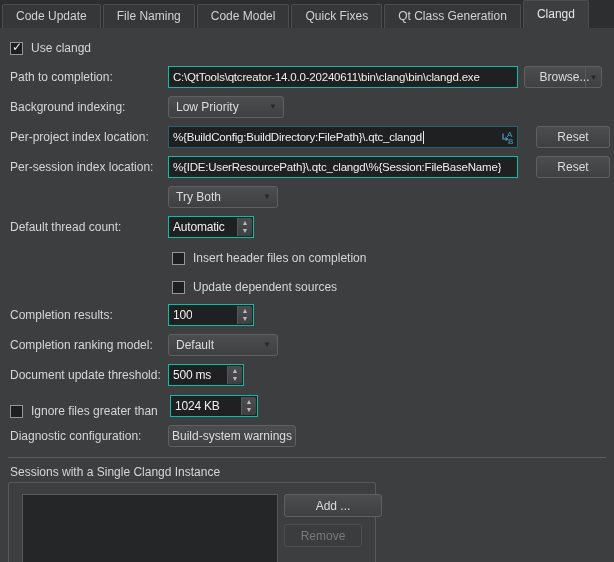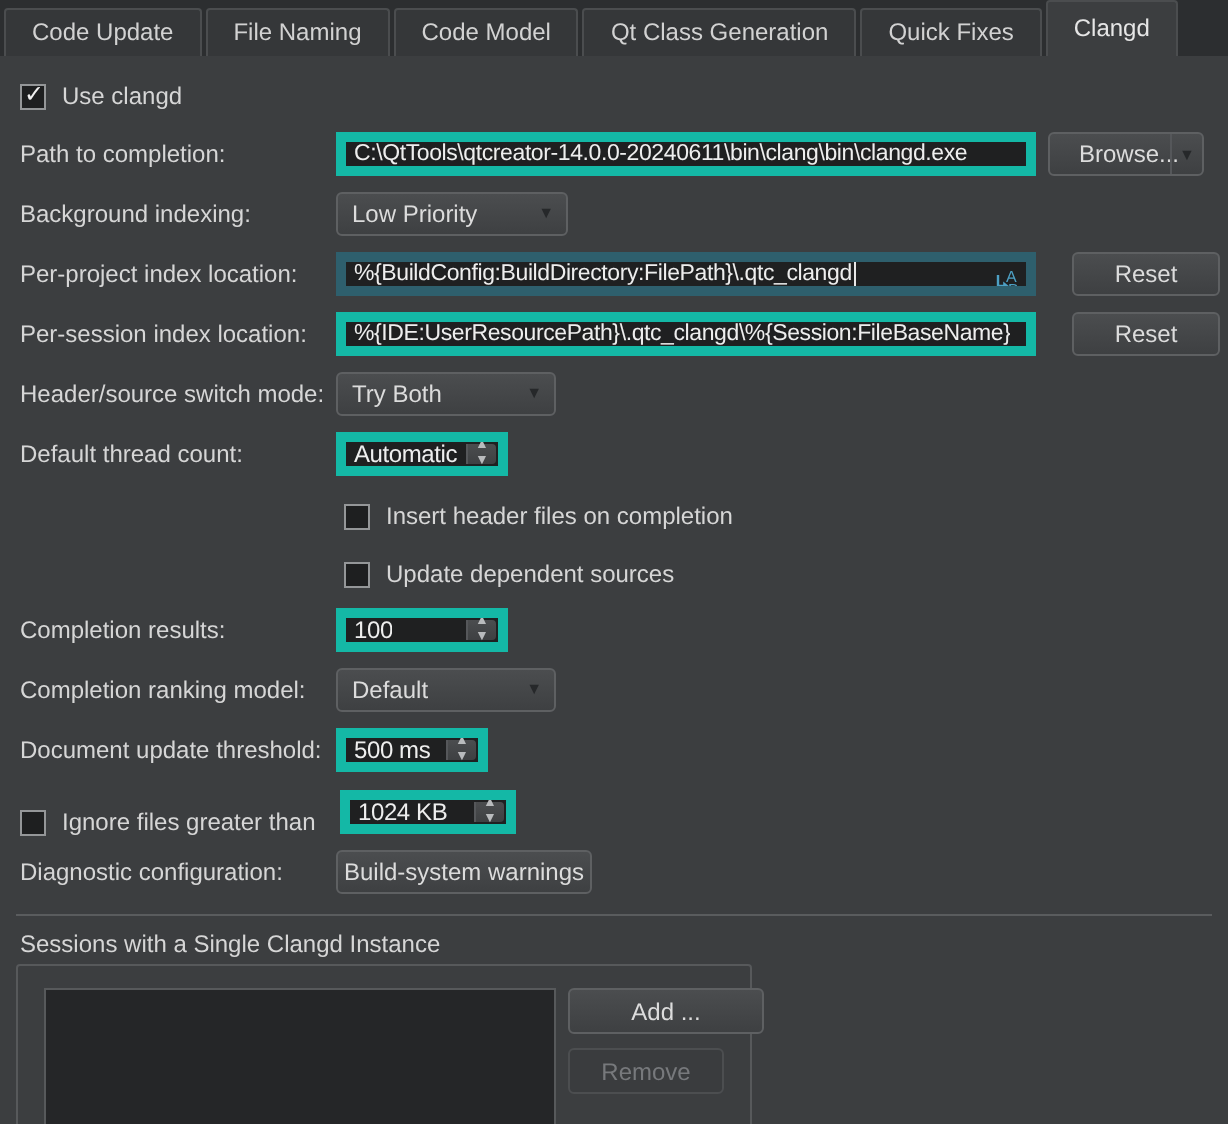--- a/index.html
+++ b/index.html
@@ -8,21 +8,21 @@
 
   
   .tabbar{position:absolute;top:0;left:0;width:614px;height:28px;background:#2c2e30;
           display:flex;align-items:flex-end;padding-left:2px;gap:2px;}
   .tab{height:24px;line-height:22px;padding:0 13px;background:#353739;border:1px solid #4b4d4f;
        border-bottom:none;border-radius:2px 2px 0 0;color:#d2d2d2;font-size:12px;cursor:default;}
   .tab.active{height:28px;line-height:26px;background:#3c3e40;color:#e6e6e6;}
 
   
   .label{position:absolute;left:10px;height:22px;line-height:22px;font-size:12px;color:#d6d6d6;white-space:nowrap;}
-  .input{position:absolute;height:22px;background:#1f2021;border:5px solid #14b8a6;
+  .input{position:absolute;height:22px;background:#1f2021;border:1px solid #14b8a6;
          display:flex;align-items:center;padding:0 4px;overflow:hidden;text-align:center;}
   .input.focused{border-color:#2e5f6d;}
   .input-text{font-size:11.5px;letter-spacing:-0.2px;color:#eeeeee;white-space:nowrap;overflow:hidden;}
   .caret{display:inline-block;width:1px;height:13px;background:#e8e8e8;margin-left:1px;vertical-align:middle;}
 
   .btn{position:absolute;height:22px;background:linear-gradient(#4b4d4f,#3e4042);
        border:1px solid #5e6062;border-radius:3px;color:#dcdcdc;font-size:12px;
        display:flex;align-items:center;justify-content:center;padding:0;cursor:default;}
   .btn.disabled{color:#77797c;background:#3a3c3e;border-color:#4c4e50;}
 
@@ -54,22 +54,22 @@
 </style>
 </head>
 <body>
 
 <div class="window">
 
   <div class="tabbar">
     <div class="tab"><span>Code Update</span></div>
     <div class="tab"><span>File Naming</span></div>
     <div class="tab"><span>Code Model</span></div>
+    <div class="tab"><span>Quick Fixes</span></div>
     <div class="tab"><span>Qt Class Generation</span></div>
-    <div class="tab"><span>Quick Fixes</span></div>
     <div class="tab active"><span>Clangd</span></div>
   </div>
 
   <div class="cbrow" style="top:40px;left:10px;">
     <span class="cb checked">
         <span class="tick">✓</span>
       </span>
     <span class="cb-label">Use clangd</span>
   </div>
 
@@ -106,21 +106,20 @@
   </div>
 
   <span class="label" style="top:156px;">Per-session index location:</span>
   <div class="input" style="top:156px;left:168px;width:350px;">
     <span class="input-text">%{IDE:UserResourcePath}\.qtc_clangd\%{Session:FileBaseName}</span>
   </div>
   <div class="btn" style="top:156px;left:536px;width:74px;">
     <span>Reset</span>
   </div>
 
-  <span class="label" style="top:186px;">Header/source switch mode:</span>
   <div class="btn combo" style="top:186px;left:168px;width:110px;">
     <span>Try Both</span>
     <span class="combo-arrow">▼</span>
   </div>
 
   <span class="label" style="top:216px;">Default thread count:</span>
   <div class="input spin" style="top:216px;left:168px;width:86px;">
     <span class="input-text" style="font-size:12px;">Automatic</span>
     <span class="spin-btns">
         <span>▲</span>

